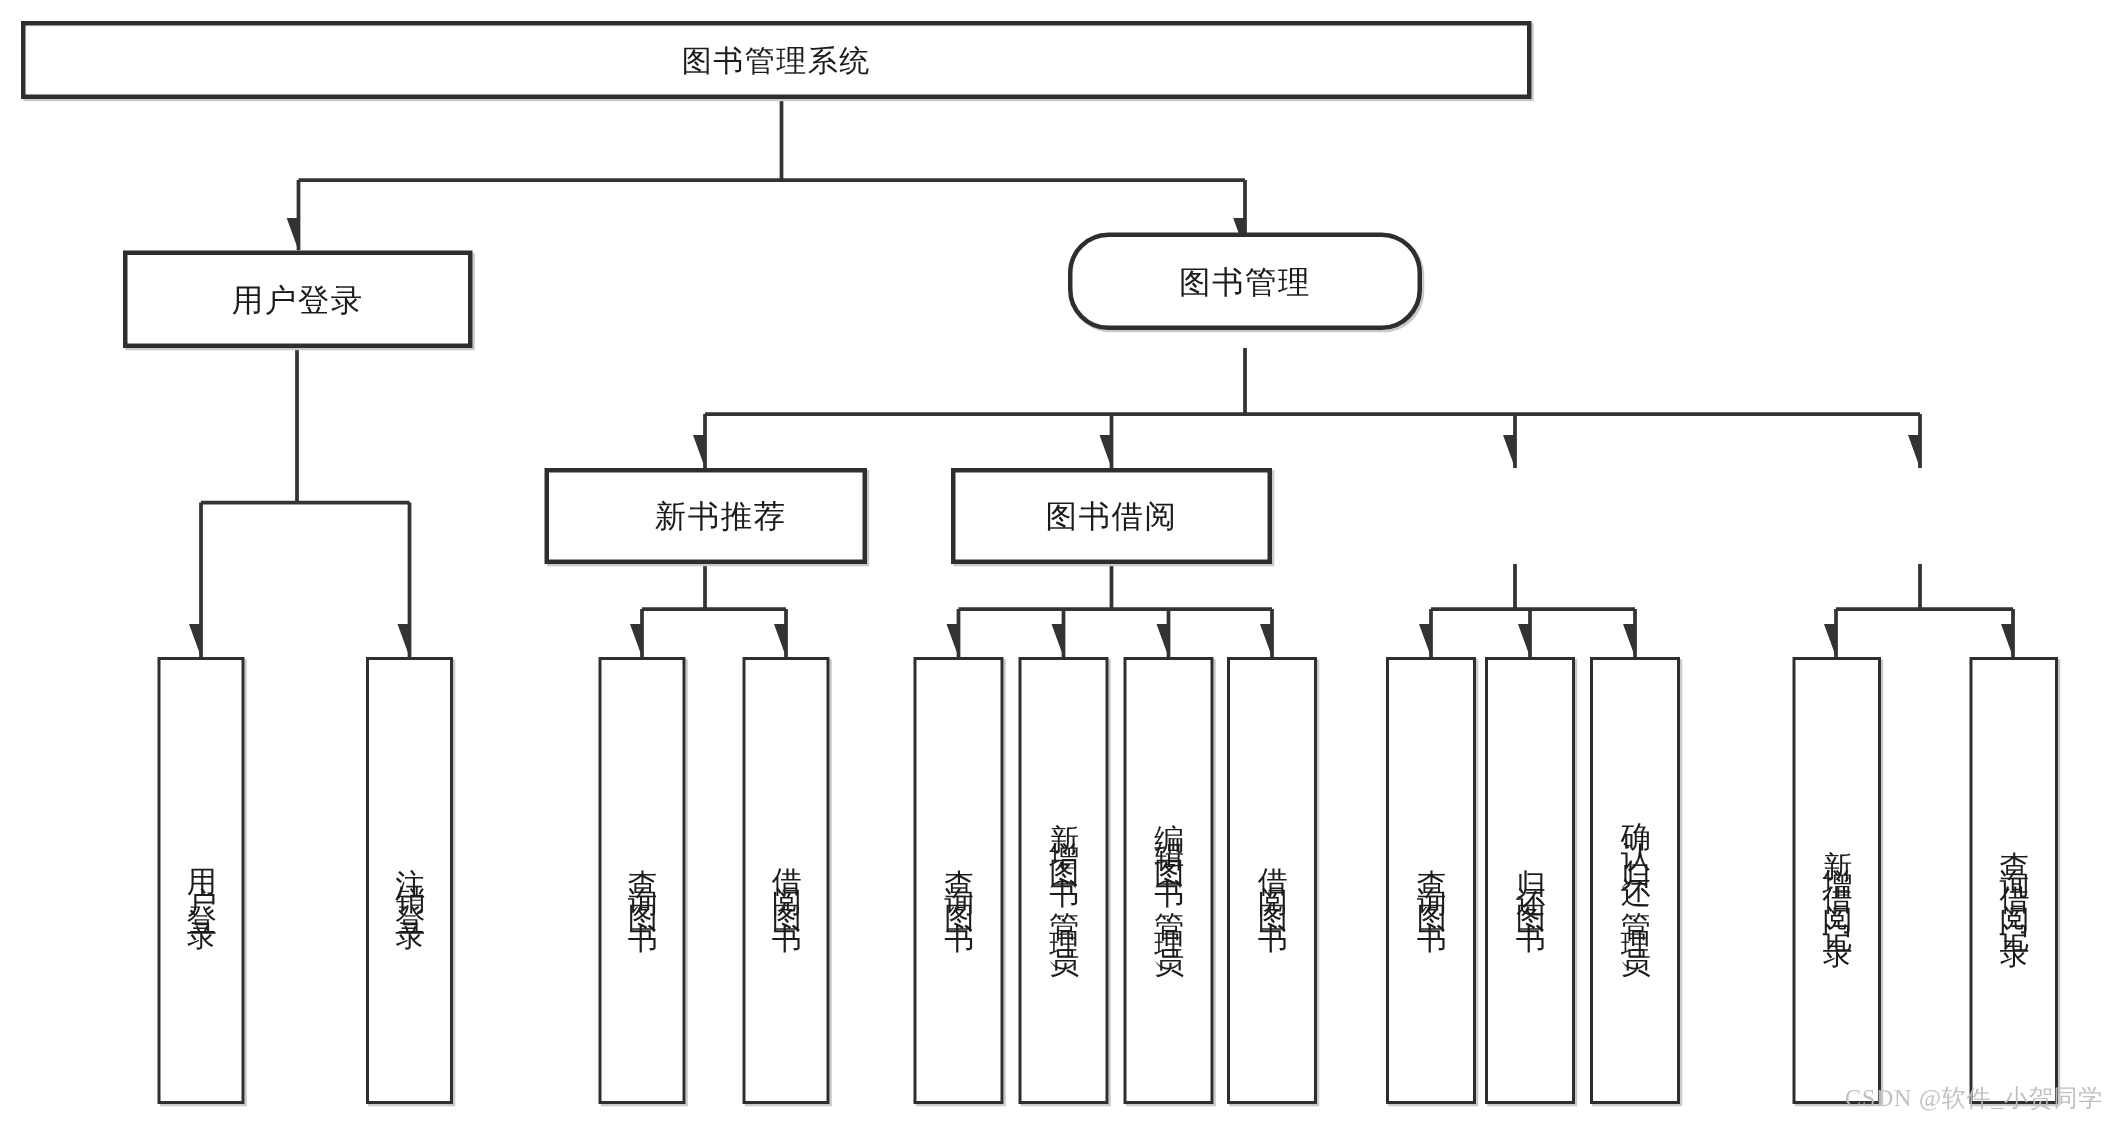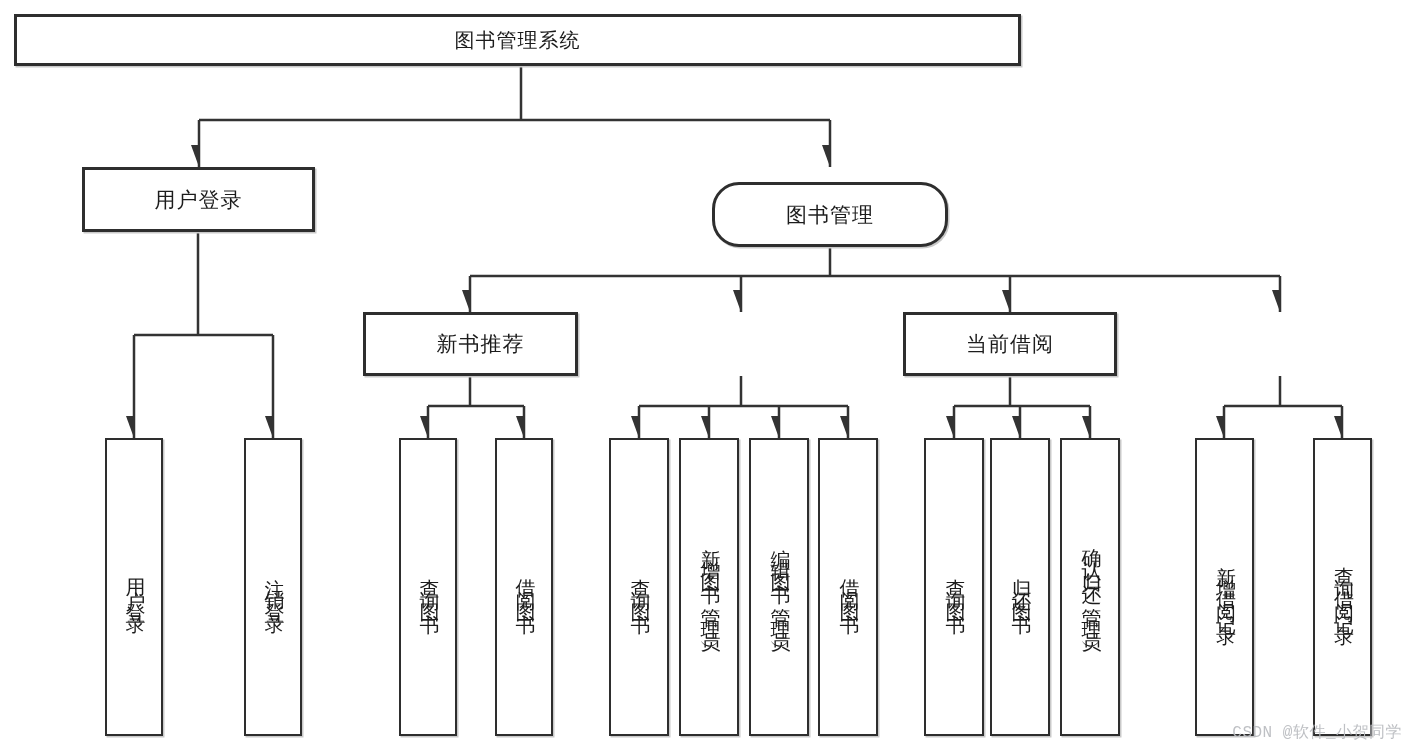--- a/index.html
+++ b/index.html
@@ -2,21 +2,21 @@
 <html><head>
 <meta charset="utf-8">
 <style>
   * { margin: 0; padding: 0; box-sizing: border-box; }
   html, body { background: #ffffff; }
   #canvas {
     position: relative;
     width: 1405px;
     height: 747px;
     background: #ffffff;
-    font-family: Liberation Mono, monospace;
+    font-family: Liberation Serif, serif;
     overflow: hidden;
   }
   #wires {
     position: absolute;
     left: 0; top: 0;
     width: 1405px; height: 747px;
     z-index: 1;
   }
   .node {
     position: absolute;
@@ -96,24 +96,24 @@
 
       <path d="M1280 376 V406 M1224 406 H1342"></path>
       <path d="M1224 406 V438" marker-end="url(#arr)"></path>
       <path d="M1342 406 V438" marker-end="url(#arr)"></path>
     </g>
   </svg>
 
   <div class="node h root" style="left:14px; top:14px; width:1007px; height:52px;">图书管理系统</div>
 
   <div class="node h" style="left:82px; top:167px; width:233px; height:65px;">用户登录</div>
-  <div class="node h" style="left:712px; top:182px; width:236px; height:65px;border-radius:27px;">图书管理</div>
+  <div class="node h" style="left:712px; top:155px; width:236px; height:65px;border-radius:27px;">图书管理</div>
 
   <div class="node h" style="left:363px; top:312px; width:215px; height:64px;padding-left:20px;">新书推荐</div>
-  <div class="node h" style="left:903px; top:312px; width:214px; height:64px;">当前借阅</div>
+  <div class="node h" style="left:634px; top:312px; width:214px; height:64px;">图书借阅</div>
 
   <div class="node v" style="left:105px; top:438px; width:58px; height:298px;">
     <span class="vtext">用户登录</span>
   </div>
   <div class="node v" style="left:244px; top:438px; width:58px; height:298px;">
     <span class="vtext">注销登录</span>
   </div>
 
   <div class="node v" style="left:399px; top:438px; width:58px; height:298px;">
     <span class="vtext">查询图书</span>

